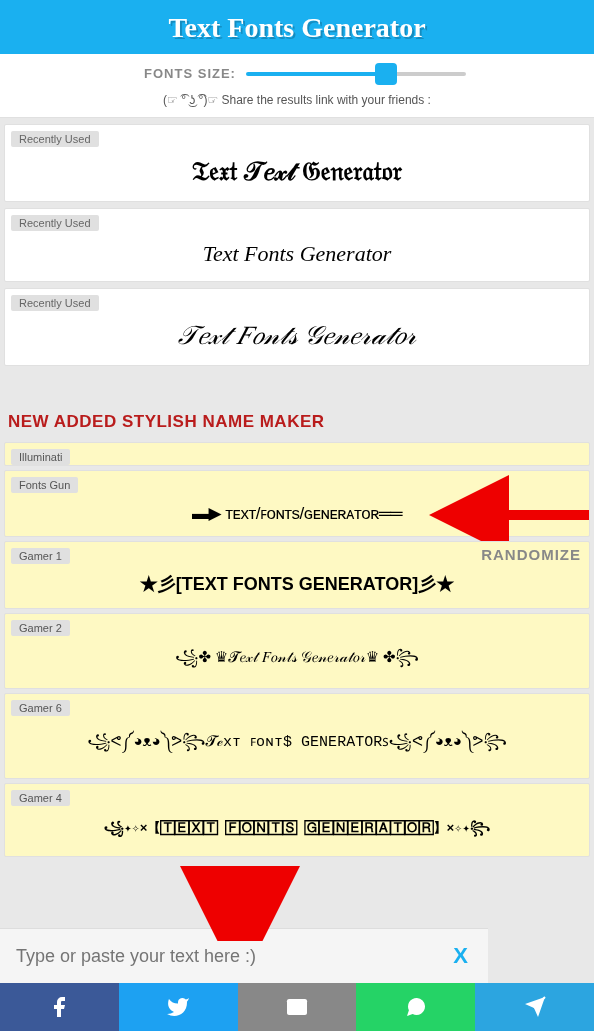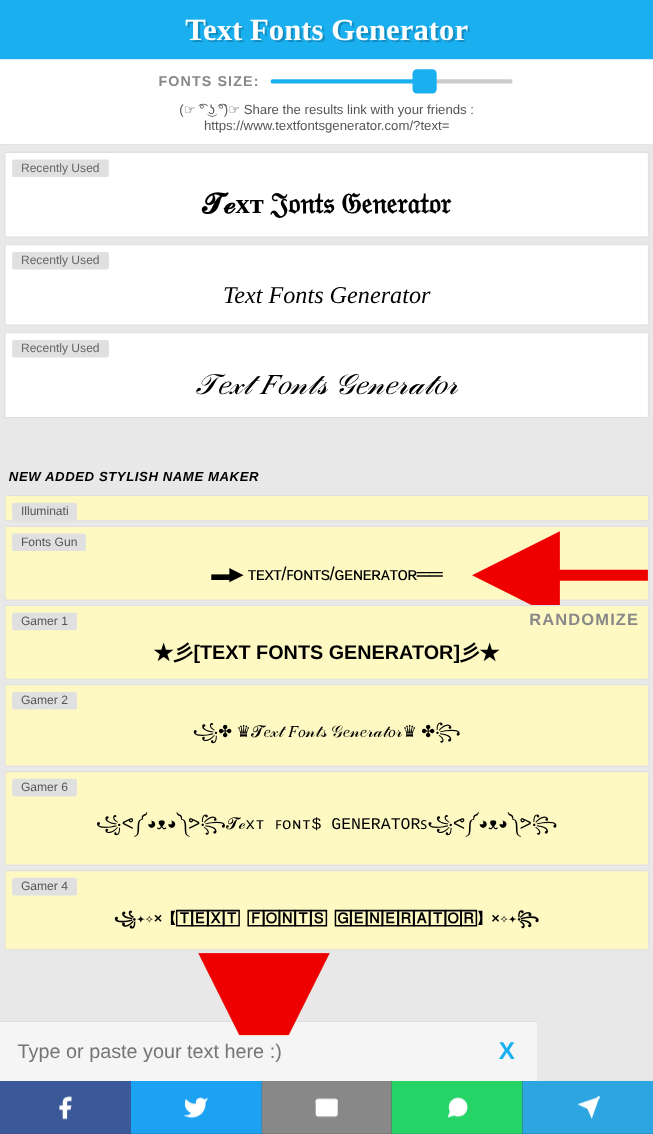--- a/index.html
+++ b/index.html
@@ -100,26 +100,25 @@
 
     
     .section-spacer {
       height: 16px;
       background: #e8e8e8;
     }
 
     
     .new-added-header {
       padding: 8px 8px 6px;
-      font-size: 12px;
-      font-weight: bold;
-      color: #000000;
+      font-size: 17px;
+      font-weight: bold;
+      color: #b91c1c;
       letter-spacing: 0.5px;
       background: #e8e8e8;
-      font-style: italic;
     }
 
     
     .style-card {
       background: #fef9c3;
       margin: 4px 4px;
       border-radius: 2px;
       border: 1px solid #e0e0e0;
       position: relative;
     }
@@ -234,27 +233,26 @@
 
 <div class="font-size-row">
   <span class="font-size-label">FONTS SIZE:</span>
   <input type="range" class="font-size-slider" min="0" max="100" value="65" style="">
 </div>
 
 <div class="share-row">
   <span class="emoji">(☞ ͡° ͜ʖ ͡°)☞</span>
   <span>Share the results link with your friends :</span>
   <br>
-  <span class="share-link">https://www.textfontsgenerator.com/?text=</span>
 </div>
 
 <div class="section-card">
   <div class="section-tag">Recently Used</div>
   <div class="section-content">
-    <span style="font-family: 'Times New Roman', serif; font-size: 26px; font-weight: bold;">𝓣ℯxᴛ 𝔍𝔬𝔫𝔱𝔰 𝔊𝔢𝔫𝔢𝔯𝔞𝔱𝔬𝔯</span>
+    <span style="font-family: 'Times New Roman', serif; font-size: 26px; font-weight: bold;">𝔗𝔢𝔵𝔱 𝒯𝑒𝓍𝓉 𝔊𝔢𝔫𝔢𝔯𝔞𝔱𝔬𝔯</span>
   </div>
 </div>
 
 <div class="section-card">
   <div class="section-tag">Recently Used</div>
   <div class="section-content">
     <span style="font-family: Georgia, serif; font-style: italic; font-size: 22px;">Text Fonts Generator</span>
   </div>
 </div>
 

